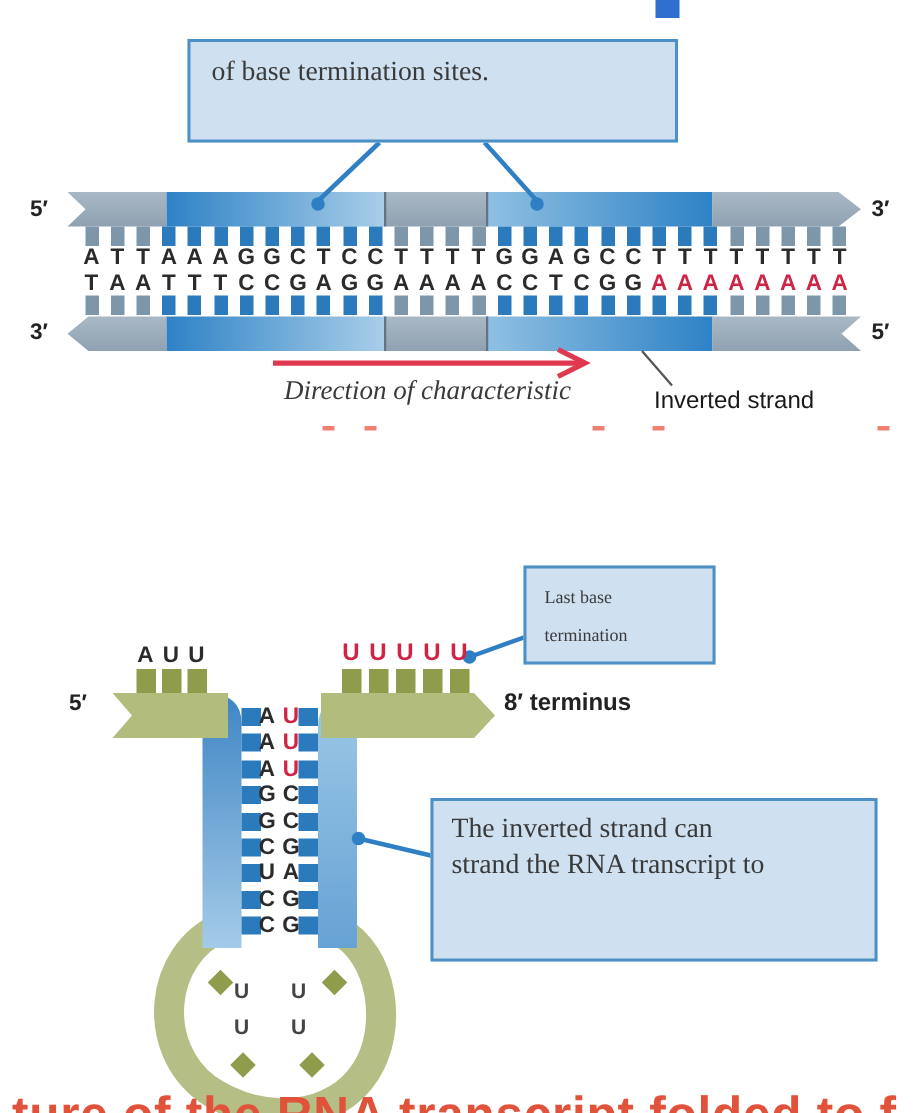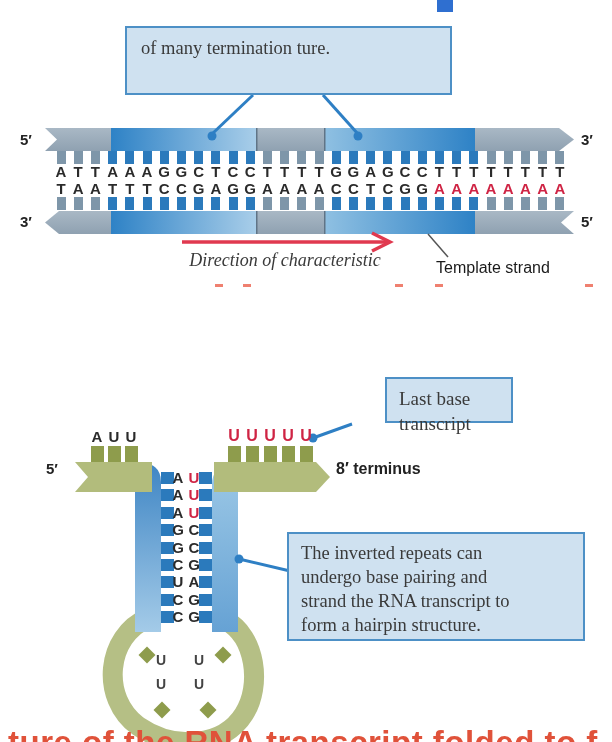--- a/index.html
+++ b/index.html
@@ -93,46 +93,44 @@
       <line x1="313" y1="438" x2="352" y2="424"></line>
       <circle cx="313" cy="438" r="4.5" fill="#2e7fc4" stroke="none"></circle>
       <line x1="239" y1="559" x2="290" y2="571"></line>
       <circle cx="239" cy="559" r="4.5" fill="#2e7fc4" stroke="none"></circle>
     </g>
   </svg>
 
   <div style="position:absolute;left:437px;top:0;width:16px;height:12px;background:#2f6fd0;"></div>
 
   <div class="callout" style="left:125px;top:26px;width:327px;height:69px;padding:6px 14px;font-size:18.5px;">
-    <div class="cl" style="line-height:28px;">of many termination ture.</div>
+    <div class="cl" style="line-height:28px;">of base termination sites.</div>
   </div>
 
   <div class="plab" style="left:20px;top:131px;">5′</div>
   <div class="plab" style="left:581px;top:131px;">3′</div>
   <div class="plab" style="left:20px;top:213px;">3′</div>
   <div class="plab" style="left:581px;top:213px;">5′</div>
 
   <div style="position:absolute;left:170px;top:250px;width:230px;text-align:center;
               font-family:'Liberation Serif','DejaVu Serif',serif;font-style:italic;
               font-size:18px;color:#3a3a3a;">Direction of characteristic</div>
-  <div style="position:absolute;left:436px;top:259px;font-size:16px;color:#1a1a1a;">Template strand</div>
+  <div style="position:absolute;left:436px;top:259px;font-size:16px;color:#1a1a1a;">Inverted strand</div>
 
   <div class="plab" style="left:46px;top:460px;">5′</div>
   <div style="position:absolute;left:336px;top:460px;font-size:16px;font-weight:bold;color:#222;">8′ terminus</div>
 
-  <div class="callout" style="left:349px;top:377px;width:128px;height:46px;padding:7px 12px;font-size:19px;margin-left:36px;">
+  <div class="callout" style="left:349px;top:377px;width:128px;height:66px;padding:7px 12px;font-size:12px;">
     <div class="cl" style="line-height:25px;">Last base</div>
-    <div class="cl" style="line-height:25px;">transcript</div>
+    <div class="cl" style="line-height:25px;">termination</div>
   </div>
 
   <div class="callout" style="left:287px;top:532px;width:298px;height:109px;padding:7px 12px;font-size:18.5px;">
-    <div class="cl" style="line-height:24px;">The inverted repeats can</div>
-    <div class="cl" style="line-height:24px;">undergo base pairing and</div>
+    <div class="cl" style="line-height:24px;">The inverted strand can</div>
     <div class="cl" style="line-height:24px;">strand the RNA transcript to</div>
-    <div class="cl" style="line-height:24px;">form a hairpin structure.</div>
   </div>
 
   <div class="cuttext" style="left:8px;top:724px;font-size:33px;color:#e0523a;letter-spacing:0.5px;">ture of the RNA transcript folded to f</div>
 <div class="seq" style="left:53.0px;top:163px;">A</div>
     <div class="seq" style="left:53.0px;top:180px;">T</div>
     <div class="tooth" style="left:56.5px;top:151px;width:9px;height:13px;background:#7e96a9;"></div>
     <div class="tooth" style="left:56.5px;top:197px;width:9px;height:13px;background:#7e96a9;"></div>
     <div class="seq" style="left:70.2px;top:163px;">T</div>
     <div class="seq" style="left:70.2px;top:180px;">A</div>
     <div class="tooth" style="left:73.7px;top:151px;width:9px;height:13px;background:#7e96a9;"></div>

